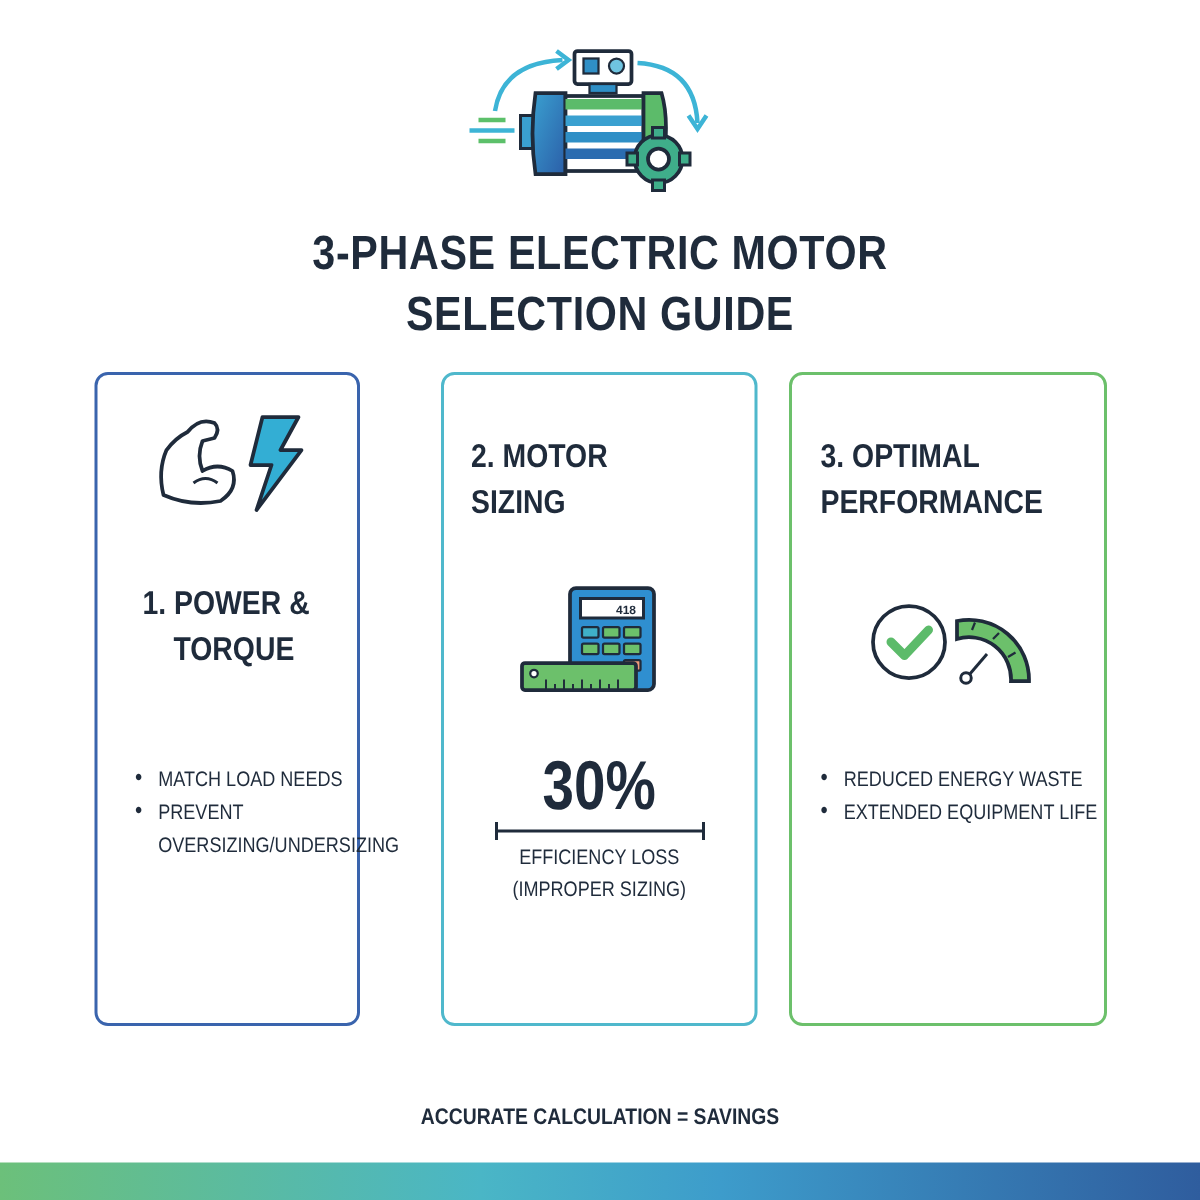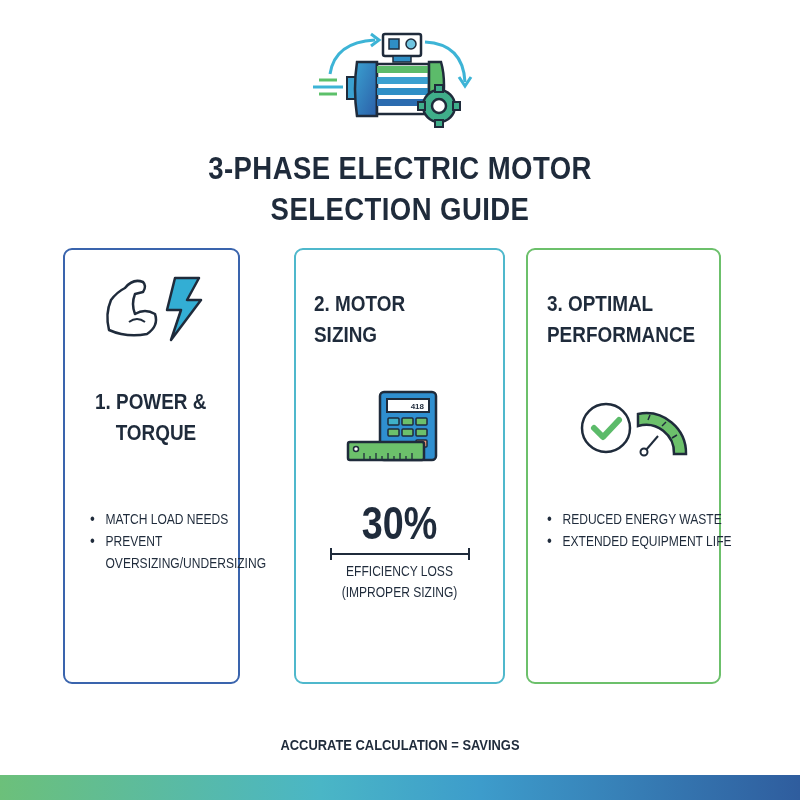--- a/index.html
+++ b/index.html
@@ -15,21 +15,21 @@
     font-family: "Liberation Sans", sans-serif; font-weight: bold;
     font-size: 32px; line-height: 41px; letter-spacing: 0.5px; color: #1f2b3b;
     transform: scaleX(0.86); transform-origin: center top;
   }
   .card {
     position: absolute; top: 248px; height: 436px; border: 2.5px solid; border-radius: 9px;
     background: #fff; box-sizing: border-box;
   }
   .card1 { left: 63px; width: 177px; border-color: #3a64ad; }
   .card2 { left: 294px; width: 211px; border-color: #4fb8cc; }
-  .card3 { left: 526px; width: 195px; border-color: #6cc06b; }
+  .card3 { left: 526px; width: 212px; border-color: #6cc06b; }
   .card-title {
     position: absolute; font-weight: bold; font-size: 22px; line-height: 31px; color: #1f2b3b;
     transform: scaleX(0.86); transform-origin: left top; white-space: nowrap;
   }
   .card1 .card-title { left: 30px; top: 136px; }
   .card1 .card-title .l2 { padding-left: 24px; }
   .card2 .card-title { left: 18px; top: 38px; }
   .card3 .card-title { left: 19px; top: 38px; }
   .bullets { position: absolute; list-style: none; margin: 0; padding: 0;
     font-size: 14px; line-height: 22px; color: #1f2b3b;

